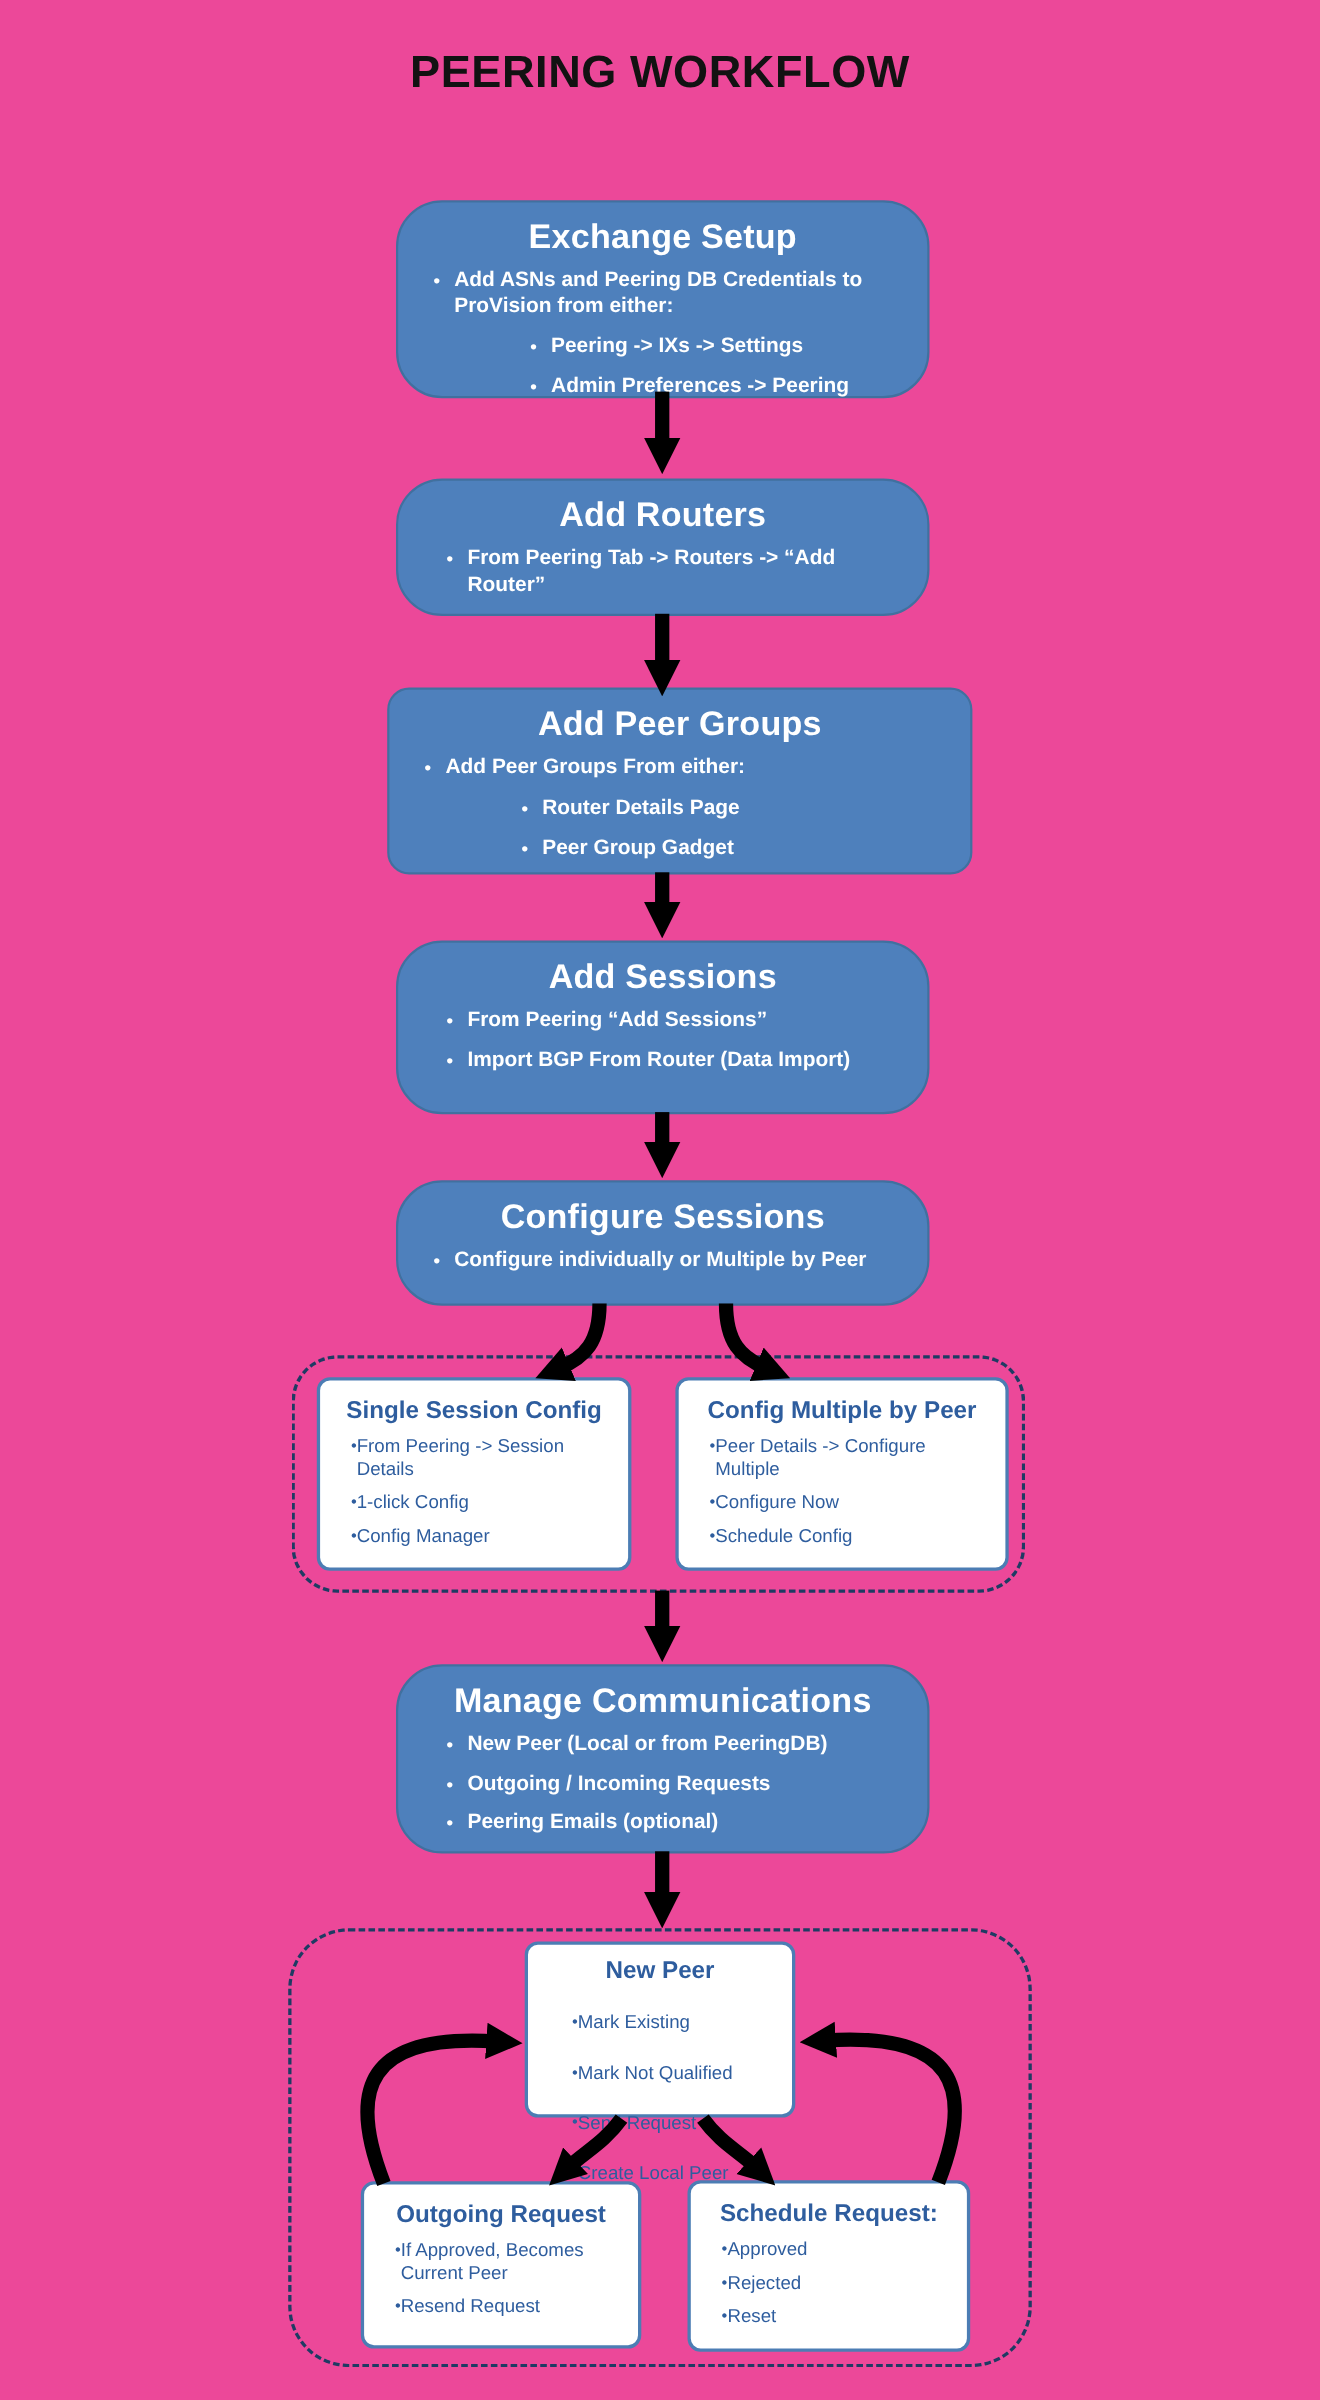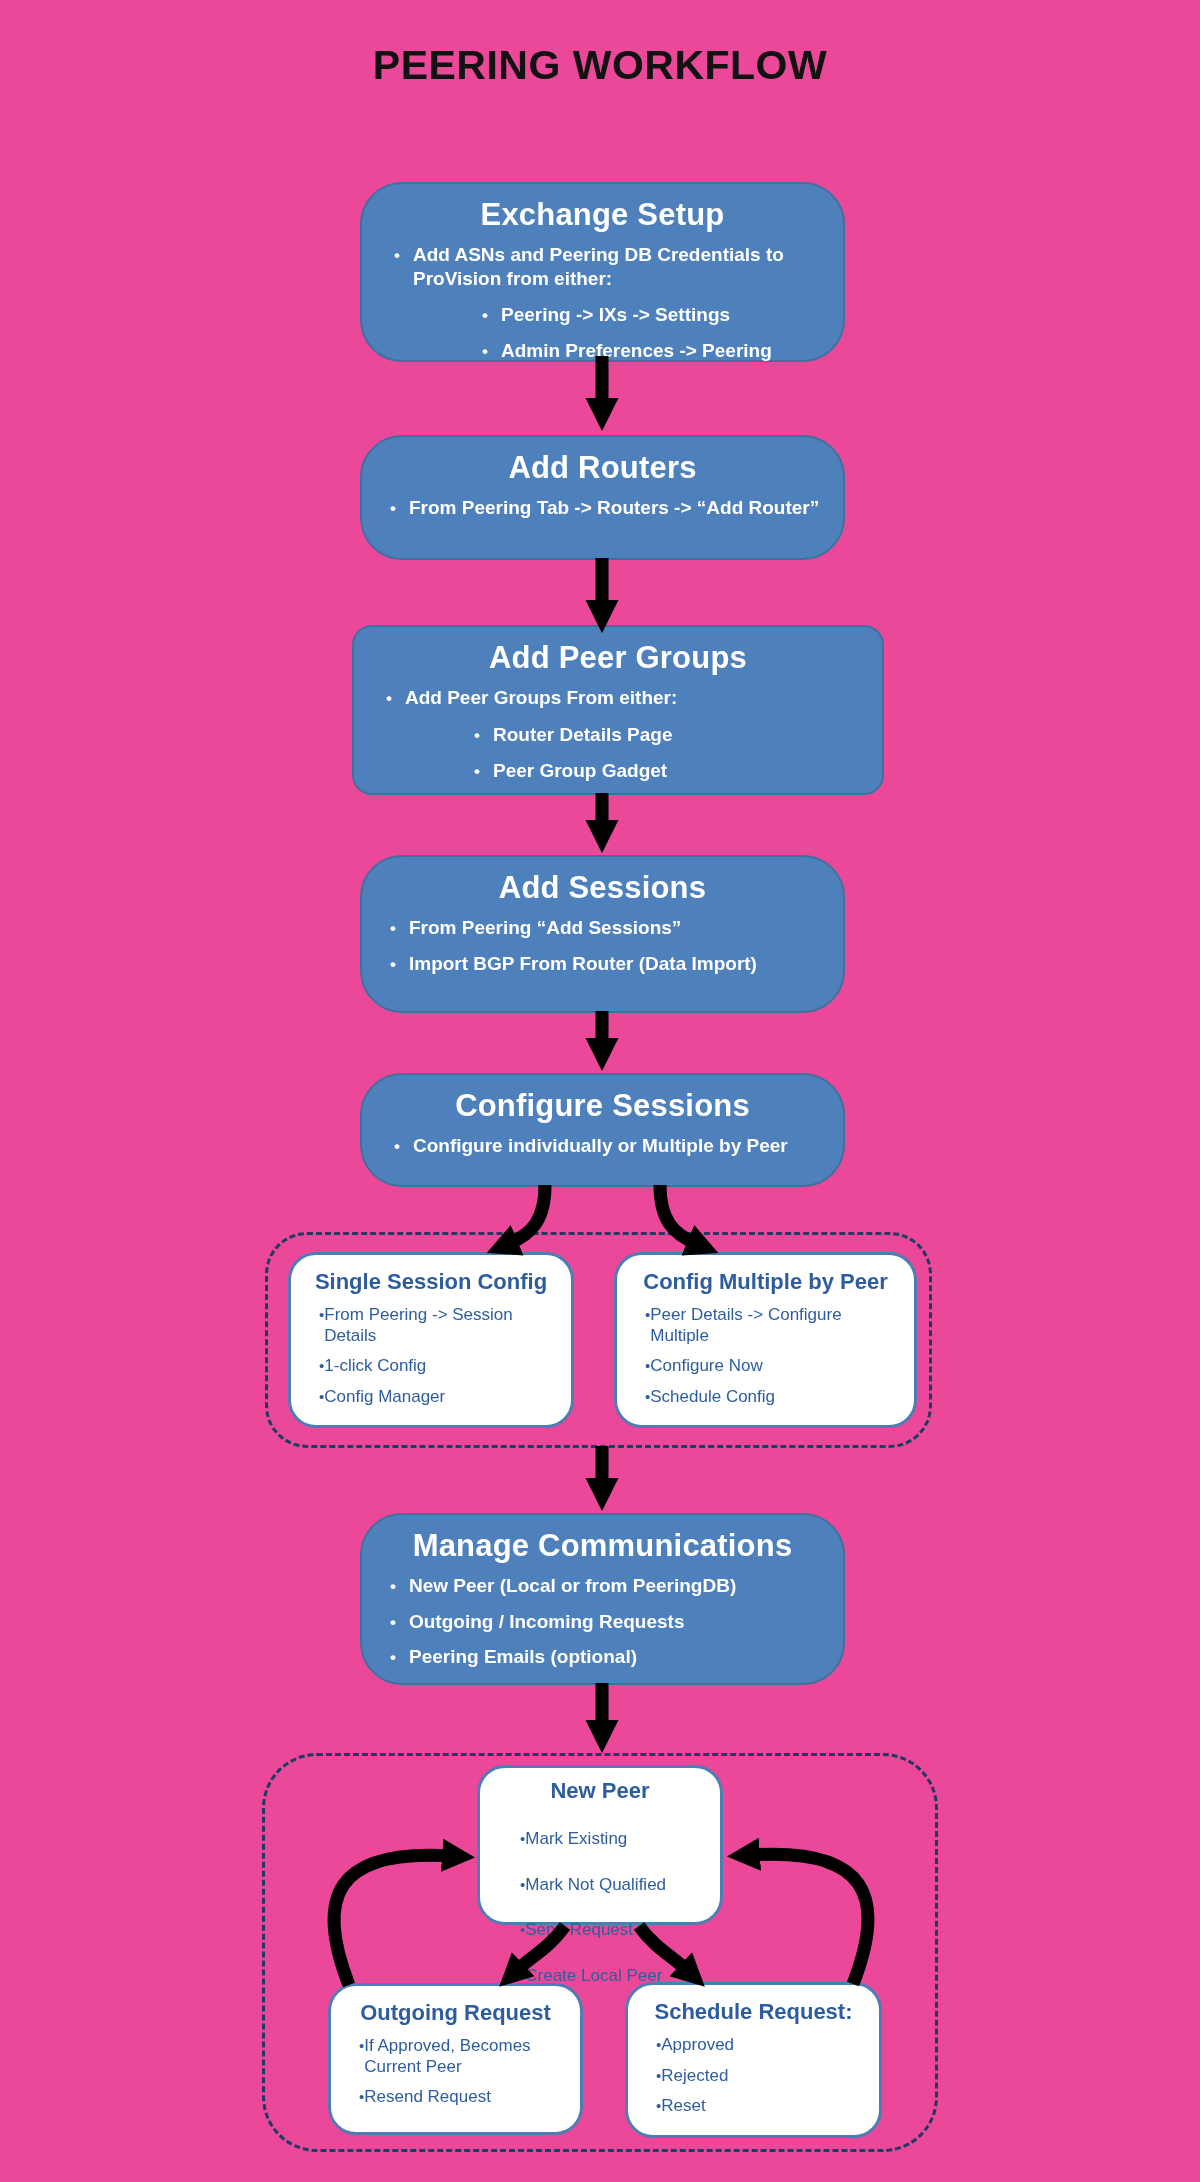--- a/index.html
+++ b/index.html
@@ -7,27 +7,27 @@
   .canvas{position:relative;width:1200px;height:2182px;margin:0 auto;background:#ec4899;overflow:hidden;}
   .page-title{position:absolute;top:42px;left:0;right:0;text-align:center;
     font-size:41px;font-weight:600;color:#121212;letter-spacing:.5px;}
   
   .bluebox{position:absolute;background:#4E80BC;border:2px solid #41709F;border-radius:42px;
     color:#fff;box-sizing:border-box;}
   .bluebox h2{margin:13px 10px 4px;text-align:center;font-size:31px;font-weight:700;letter-spacing:.2px;}
   .bb-items{margin-top:8px;}
   .br{display:flex;gap:13px;padding-left:32px;padding-right:16px;margin-top:10px;
     font-size:19px;font-weight:700;line-height:1.28;}
-  .br.tight{padding-left:28px;}
+  .br.tight{padding-left:44px;}
   .br .txt{max-width:402px;}
   .sub .br{padding-left:120px;margin-top:11px;}
   .d::before{content:"•";}
   .d{flex:0 0 auto;font-size:17px;line-height:1.5;}
   
-  .whitebox{position:absolute;background:#fff;border:3px solid #4C7DB4;border-radius:28px;
+  .whitebox{position:absolute;background:#fff;border:3px solid #4C7DB4;border-radius:12px;
     color:#2E5D9E;box-sizing:border-box;}
   .whitebox h3{margin:14px 6px 2px;text-align:center;font-size:22px;font-weight:700;}
   .wr{display:flex;gap:0;padding-left:28px;padding-right:10px;margin-top:10px;
     font-size:17px;line-height:1.22;}
   .wr .d{font-size:15px;line-height:1.35;}
   .np .wr{padding-left:40px;margin-top:25px;}
   
   .dashbox{position:absolute;border:3px dashed #1E3B63;background:transparent;box-sizing:border-box;}
   .overlay{position:absolute;left:0;top:0;pointer-events:none;}
 </style>

